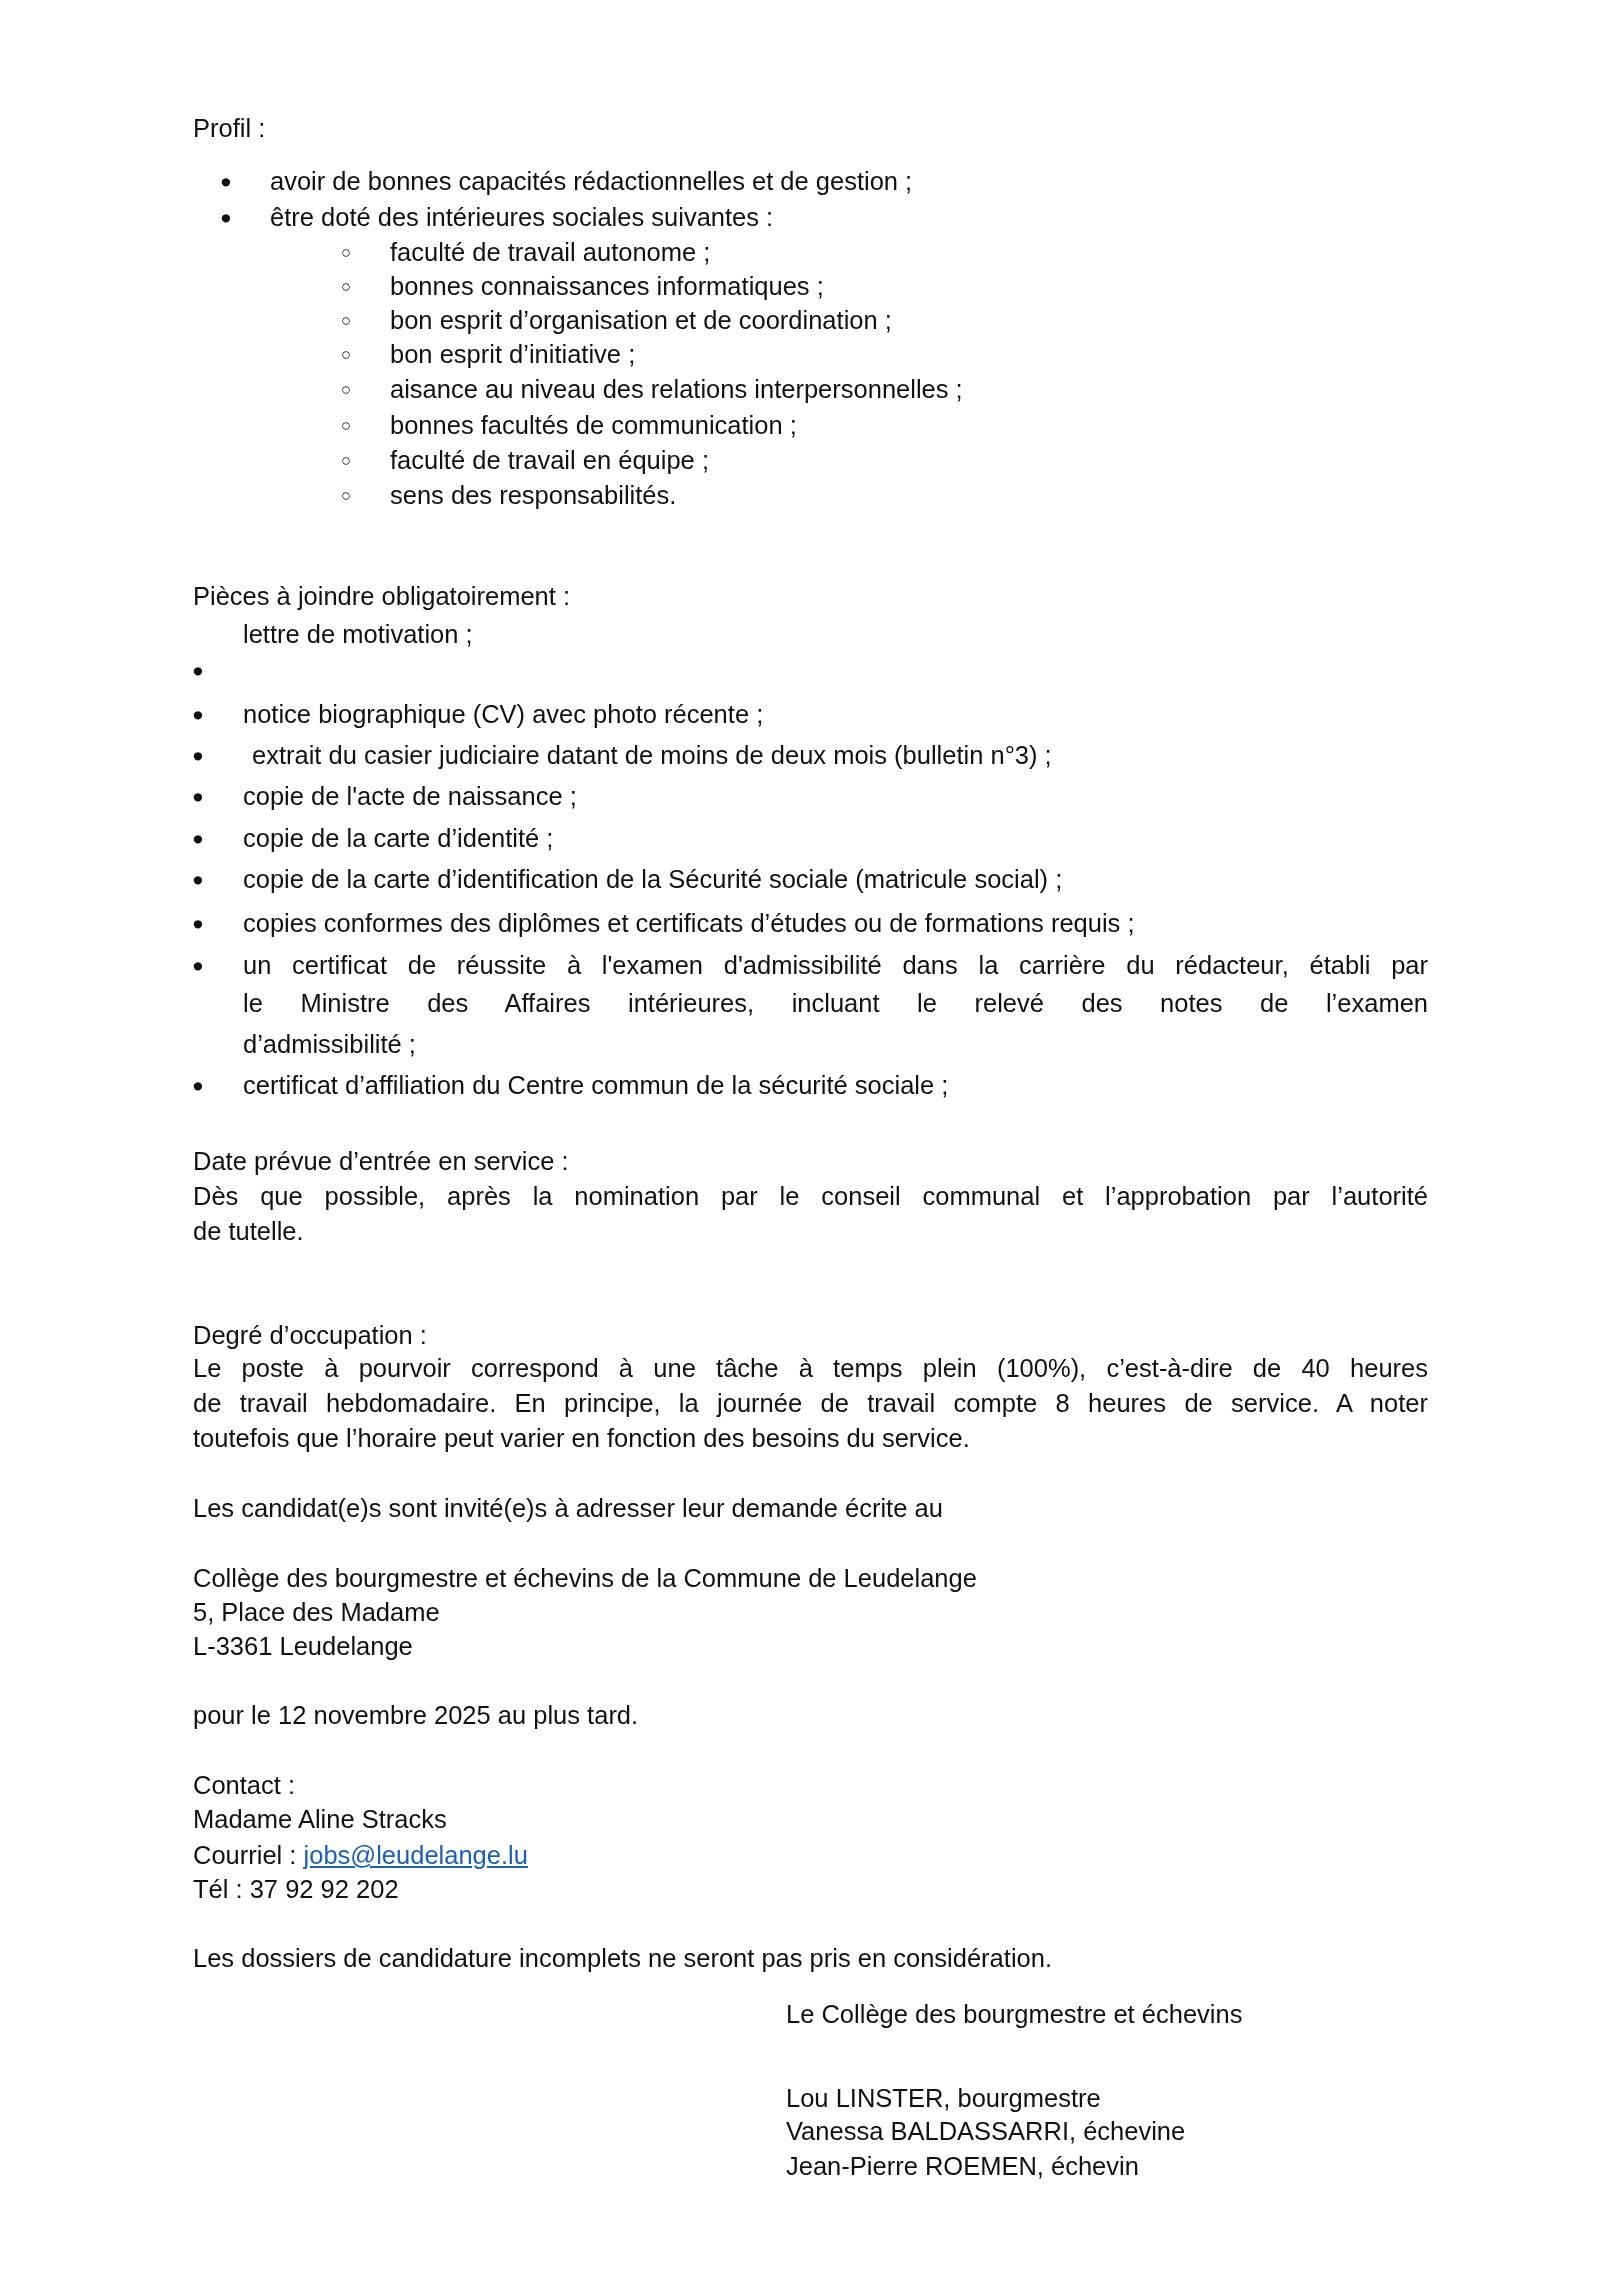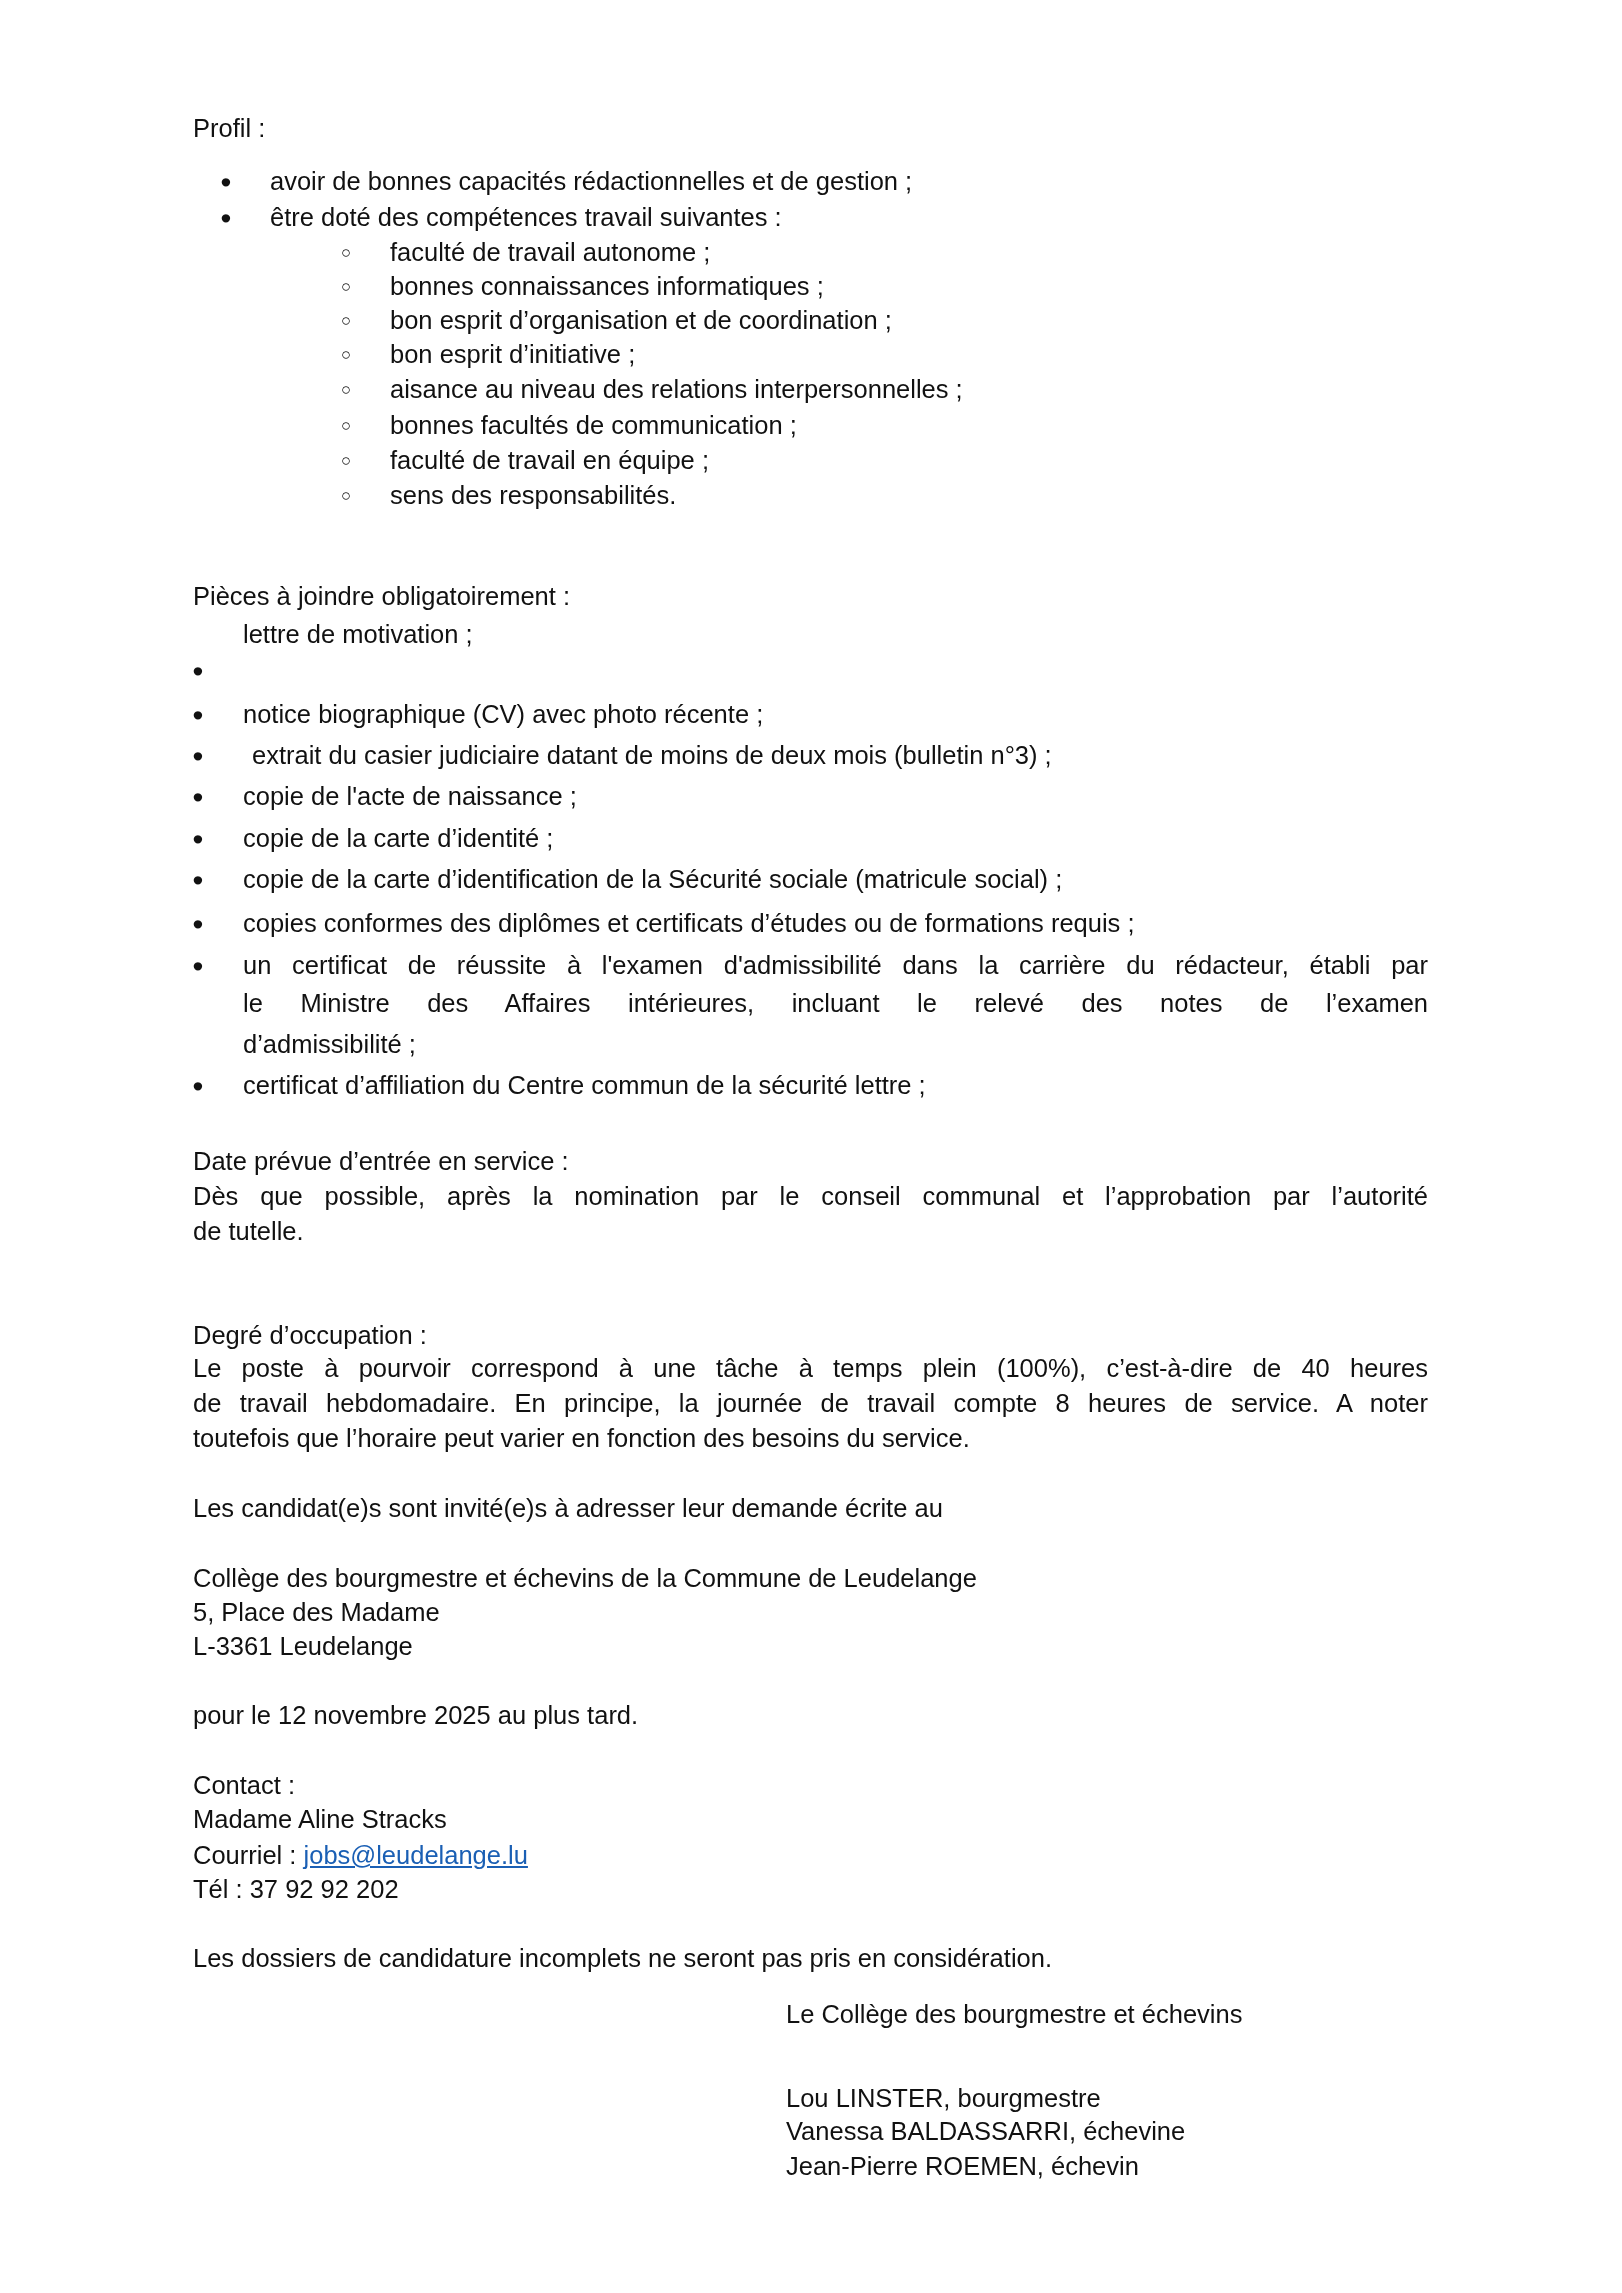--- a/index.html
+++ b/index.html
@@ -13,21 +13,21 @@
   a.link { color:#1a5fb4; text-decoration:underline; }
 </style>
 </head>
 <body>
 
 <div class="ln b" style="left:193px;top:114px">Profil :</div>
 
 <div class="bul" style="left:220px;top:167px">●</div>
 <div class="ln" style="left:270px;top:167px">avoir de bonnes capacités rédactionnelles et de gestion ;</div>
 <div class="bul" style="left:220px;top:203px">●</div>
-<div class="ln" style="left:270px;top:203px">être doté des compétences travail suivantes :</div>
+<div class="ln" style="left:270px;top:203px">être doté des intérieures sociales suivantes :</div>
 
 <div class="sub" style="left:341px;top:238px">○</div>
 <div class="ln" style="left:390px;top:238px">faculté de travail autonome ;</div>
 <div class="sub" style="left:341px;top:272px">○</div>
 <div class="ln" style="left:390px;top:272px">bonnes connaissances informatiques ;</div>
 <div class="sub" style="left:341px;top:306px">○</div>
 <div class="ln" style="left:390px;top:306px">bon esprit d’organisation et de coordination ;</div>
 <div class="sub" style="left:341px;top:340px">○</div>
 <div class="ln" style="left:390px;top:340px">bon esprit d’initiative ;</div>
 <div class="sub" style="left:341px;top:375px">○</div>
@@ -53,21 +53,21 @@
 <div class="ln" style="left:243px;top:824px">copie de la carte d’identité ;</div>
 <div class="bul" style="left:192px;top:865px">●</div>
 <div class="ln" style="left:243px;top:865px">copie de la carte d’identification de la Sécurité sociale (matricule social) ;</div>
 <div class="bul" style="left:192px;top:909px">●</div>
 <div class="ln" style="left:243px;top:909px">copies conformes des diplômes et certificats d’études ou de formations requis ;</div>
 <div class="bul" style="left:192px;top:951px">●</div>
 <div class="just" style="left:243px;width:1185px;top:951px">un certificat de réussite à l'examen d'admissibilité dans la carrière du rédacteur, établi par</div>
 <div class="just" style="left:243px;width:1185px;top:989px">le Ministre des Affaires intérieures, incluant le relevé des notes de l’examen</div>
 <div class="ln" style="left:243px;top:1030px">d’admissibilité ;</div>
 <div class="bul" style="left:192px;top:1071px">●</div>
-<div class="ln" style="left:243px;top:1071px">certificat d’affiliation du Centre commun de la sécurité lettre ;</div>
+<div class="ln" style="left:243px;top:1071px">certificat d’affiliation du Centre commun de la sécurité sociale ;</div>
 
 <div class="ln b" style="left:193px;top:1147px">Date prévue d’entrée en service :</div>
 <div class="just" style="top:1182px">Dès que possible, après la nomination par le conseil communal et l’approbation par l’autorité</div>
 <div class="ln" style="left:193px;top:1217px">de tutelle.</div>
 
 <div class="ln b" style="left:193px;top:1321px">Degré d’occupation :</div>
 <div class="just" style="top:1354px">Le poste à pourvoir correspond à une tâche à temps plein (100%), c’est-à-dire de 40 heures</div>
 <div class="just" style="top:1389px">de travail hebdomadaire. En principe, la journée de travail compte 8 heures de service. A noter</div>
 <div class="ln" style="left:193px;top:1424px">toutefois que l’horaire peut varier en fonction des besoins du service.</div>
 

